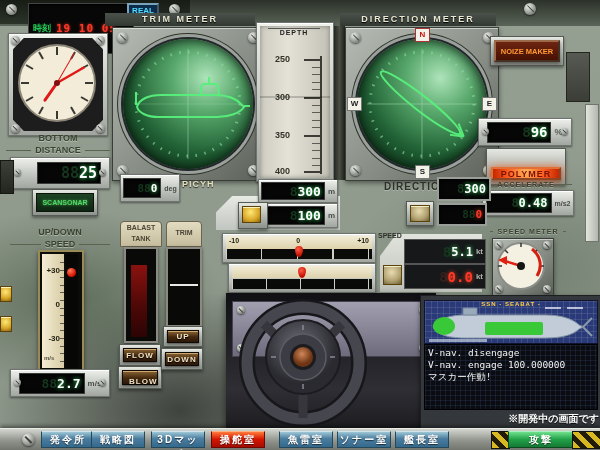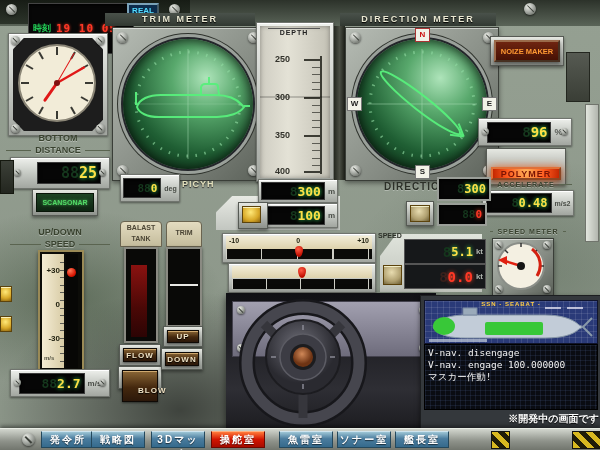--- a/index.html
+++ b/index.html
@@ -12,21 +12,21 @@
       radial-gradient(ellipse 300px 200px at 300px 60px, rgba(255,255,255,.10), transparent 70%),
       linear-gradient(#95a092,#8a9487);}
   .abs{position:absolute;}
   
   .metal{background:linear-gradient(#eef0ec,#c2c6c0 55%,#a2a6a0);border:1px solid #70746e;box-shadow:0 1px 2px rgba(0,0,0,.45), inset 0 1px 0 #fff;}
   .meterbox{background:linear-gradient(135deg,#b6bcb4,#848a82 60%,#5c625a);border:1px solid #3a3e38;box-shadow:inset 0 1px 0 rgba(255,255,255,.5),0 2px 5px rgba(0,0,0,.45);}
   .screw{position:absolute;border-radius:50%;background:radial-gradient(circle at 35% 30%, #eceee8, #9a9e98 55%, #52564f);box-shadow:0 1px 2px rgba(0,0,0,.55);}
   .screw::after{content:"";position:absolute;left:14%;top:44%;width:72%;height:12%;background:#3c403a;transform:rotate(45deg);}
   
   .ledwin{background:#060606;border:1px solid #3a3a3a;box-shadow:inset 0 1px 4px #000;display:flex;align-items:center;justify-content:flex-end;font-family:"DejaVu Sans Mono",monospace;font-weight:bold;padding:0 3px;}
-  .g-lit{color:#fde047;text-shadow:0 0 4px rgba(60,255,110,.9);}
+  .g-lit{color:#ffffff;text-shadow:0 0 4px rgba(60,255,110,.9);}
   .r-lit{color:#ff3826;text-shadow:0 0 4px rgba(255,70,40,.9);}
   .g-ghost{color:#15371d;}
   .r-ghost{color:#38201c;}
   .unit{color:#aeb4ae;font-family:"Liberation Sans",sans-serif;font-weight:bold;text-shadow:none;margin-left:3px;}
   
   .hdr{background:linear-gradient(#49514a,#333a33);color:#e9e8d2;font-size:9px;font-weight:bold;letter-spacing:2px;text-align:center;line-height:13px;text-shadow:0 1px 1px #000;}
   .etch{color:#39422f;font-weight:bold;text-shadow:0 1px 0 rgba(255,255,255,.35);}
   .bracket{display:flex;align-items:center;gap:4px;}
   .bracket::before,.bracket::after{content:"";flex:1;height:1px;background:#5a6450;}
   
@@ -273,21 +273,21 @@
     <div>BALAST</div>
       <div>TANK</div>
   </div>
   <div class="abs" style="left:124px;top:247px;width:30px;height:92px;background:#090907;border:2px solid #8a8a82;box-shadow:0 1px 3px rgba(0,0,0,.5);">
     <div class="abs" style="left:5px;top:16px;width:16px;bottom:4px;background:linear-gradient(#8a1210,#4a0806 60%,#2c0404);"></div>
   </div>
   <div class="abs bezel" style="left:119px;top:344px;width:40px;height:20px;">
     <button class="btn-bronze abs" style="left:3px;top:3px;right:3px;bottom:3px;cursor:pointer;padding:0;">FLOW</button>
   </div>
   <div class="abs bezel" style="left:118px;top:366px;width:42px;height:21px;">
-    <button class="btn-bronze abs" style="left:3px;top:3px;right:3px;bottom:3px;cursor:pointer;padding:15px;">BLOW</button>
+    <button class="btn-bronze abs" style="left:3px;top:3px;right:3px;bottom:3px;cursor:pointer;padding:6px;">BLOW</button>
   </div>
 
   <div class="abs" style="left:166px;top:221px;width:34px;height:24px;background:linear-gradient(#e4dcc0,#c4bc9c);border:1px solid #6a6450;border-radius:4px 4px 0 0;text-align:center;font-size:7px;font-weight:bold;color:#4a4434;line-height:22px;">TRIM</div>
   <div class="abs" style="left:166px;top:247px;width:32px;height:76px;background:#090907;border:2px solid #8a8a82;box-shadow:0 1px 3px rgba(0,0,0,.5);">
     <div class="abs" style="left:2px;right:2px;top:46%;height:2px;background:#e8e8e4;"></div>
   </div>
   <div class="abs bezel" style="left:163px;top:326px;width:38px;height:19px;">
     <button class="btn-bronze abs" style="left:3px;top:3px;right:3px;bottom:3px;cursor:pointer;padding:0;">UP</button>
   </div>
   <div class="abs bezel" style="left:161px;top:348px;width:40px;height:20px;">
@@ -428,15 +428,16 @@
     <div class="screw" style="left:22px;top:4px;width:13px;height:13px;"></div>
   </div>
   <div class="tab" style="left:41px;font-family:Liberation Serif, serif;">発令所</div>
   <div class="tab" style="left:91px;">戦略図</div>
   <div class="tab" style="left:151px;">3Dマップ</div>
   <div class="tab active" style="left:211px;">操舵室</div>
   <div class="tab" style="left:279px;">魚雷室</div>
   <div class="tab" style="left:337px;">ソナー室</div>
   <div class="tab" style="left:395px;">艦長室</div>
   <div class="hazard" style="left:491px;width:17px;"></div>
+  <div class="tab" style="left:508px;width:64px;background:linear-gradient(#6ee08a,#22a048 50%,#147a34);border-color:#0c4a20;border-top-color:#a8f0be;">攻撃</div>
   <div class="hazard" style="left:572px;width:28px;"></div>
 
 </div>
 
 </body></html>

